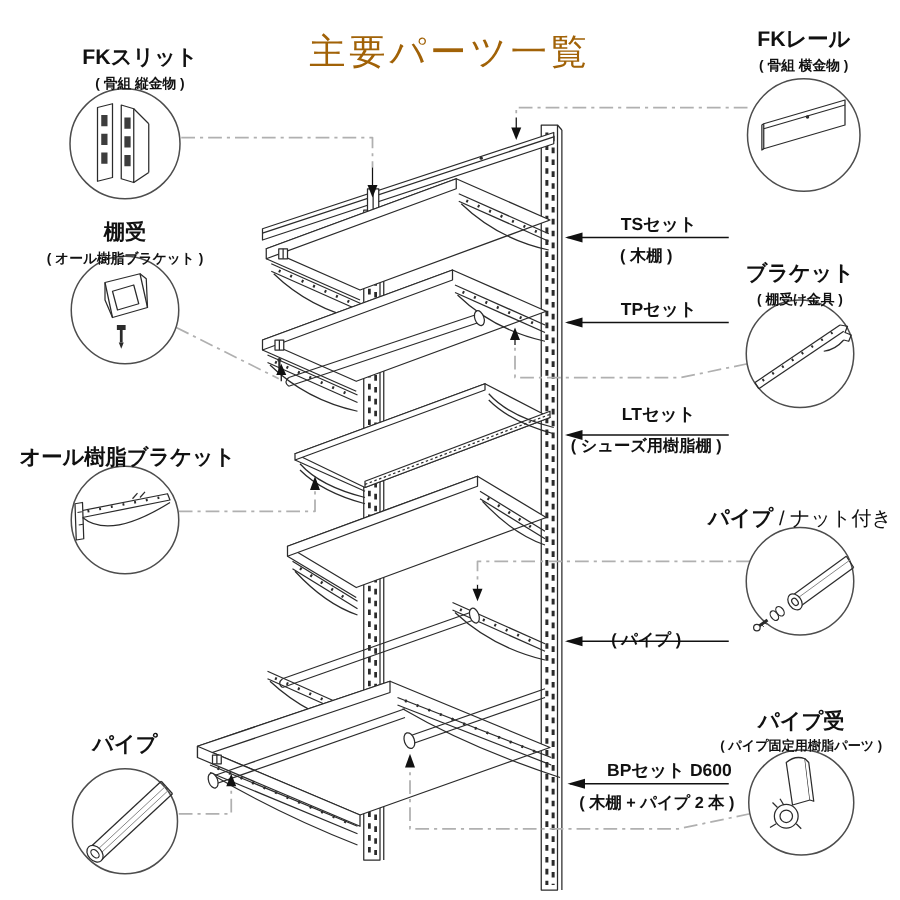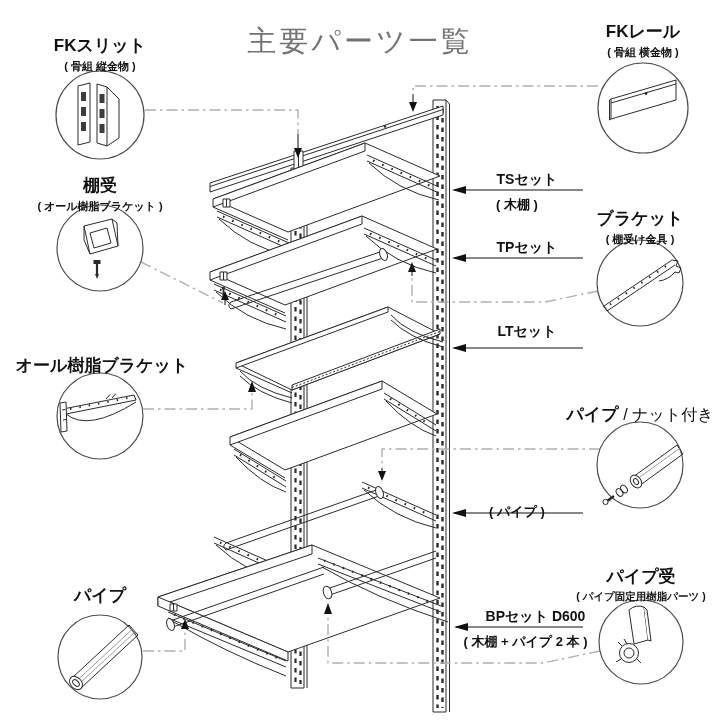--- a/index.html
+++ b/index.html
@@ -1,20 +1,20 @@
 <!DOCTYPE html>
 <html><head>
 <meta charset="utf-8">
 <style>
   html,body{margin:0;padding:0;background:#fff;}
   .canvas{position:relative;width:720px;height:720px;background:#fff;overflow:hidden;
           font-family:"Liberation Sans","DejaVu Sans",sans-serif;color:#111;}
   .drawing{position:absolute;left:0;top:0;width:720px;height:720px;}
   .title{position:absolute;left:0;top:22px;width:720px;text-align:center;
-         font-size:29px;font-weight:400;letter-spacing:3px;color:#737373;}
+         font-size:29px;font-weight:400;letter-spacing:3px;color:#a16207;}
   .co{position:absolute;text-align:center;}
   .co .main{display:block;font-size:17px;font-weight:bold;color:#111;line-height:1.15;}
   .co .sub{display:block;font-size:11px;font-weight:bold;color:#111;margin-top:3px;}
   .co .small{font-size:16px;font-weight:normal;}
   .setlbl{position:absolute;text-align:center;}
   .setlbl .main{display:block;font-size:14px;font-weight:bold;line-height:16px;padding-left:20px;}
   .setlbl .sub{display:block;font-size:13px;font-weight:bold;margin-top:9px;}
   .inline-pair .main,.inline-pair .small{display:inline;vertical-align:baseline;}
 </style>
 </head>
@@ -292,21 +292,21 @@
       <circle cx="629" cy="653" r="5" fill="#fff"></circle>
       <line x1="622" y1="646" x2="618" y2="642"></line>
       <line x1="627" y1="644" x2="624" y2="639"></line>
       <line x1="621" y1="659" x2="616" y2="662"></line>
       <line x1="637" y1="659" x2="641" y2="663"></line>
     </g>
   </svg>
 
   <div class="title">主要パーツ一覧</div>
 
-  <div class="co" style="left:0;top:36px;width:200px;">
+  <div class="co" style="left:12px;top:36px;width:200px;">
     <span class="main">FKスリット</span>
     <span class="sub">( 骨組 縦金物 )</span>
   </div>
   <div class="co" style="left:0;top:176px;width:200px;">
     <span class="main">棚受</span>
     <span class="sub">( オール樹脂ブラケット )</span>
   </div>
   <div class="co" style="left:-8px;top:356px;width:220px;">
     <span class="main">オール樹脂ブラケット</span>
   </div>
@@ -333,20 +333,21 @@
 
   <div class="setlbl" style="left:447px;top:171px;width:140px;">
     <span class="main">TSセット</span>
     <span class="sub">( 木棚 )</span>
   </div>
   <div class="setlbl" style="left:447px;top:239px;width:140px;">
     <span class="main">TPセット</span>
   </div>
   <div class="setlbl" style="left:447px;top:323px;width:140px;">
     <span class="main">LTセット</span>
+    <span class="sub">( シューズ用樹脂棚 )</span>
   </div>
   <div class="setlbl" style="left:447px;top:494px;width:140px;">
     <span class="sub">( パイプ )</span>
   </div>
   <div class="setlbl" style="left:453px;top:608px;width:145px;">
     <span class="main">BPセット D600</span>
     <span class="sub">( 木棚 + パイプ 2 本 )</span>
   </div>
 
 </div>

